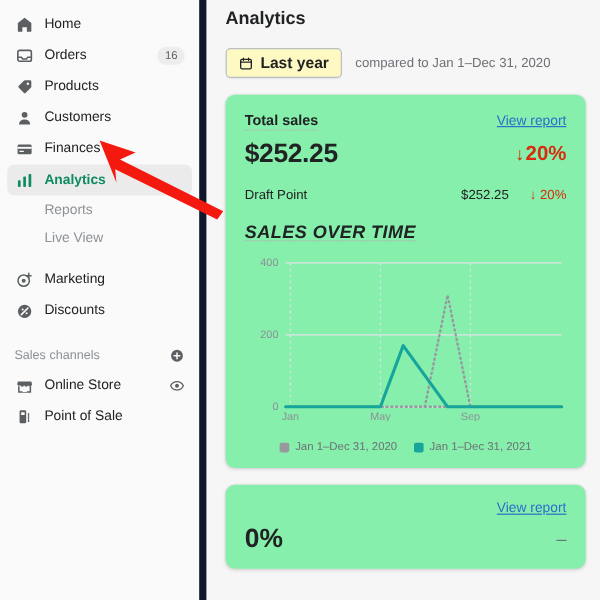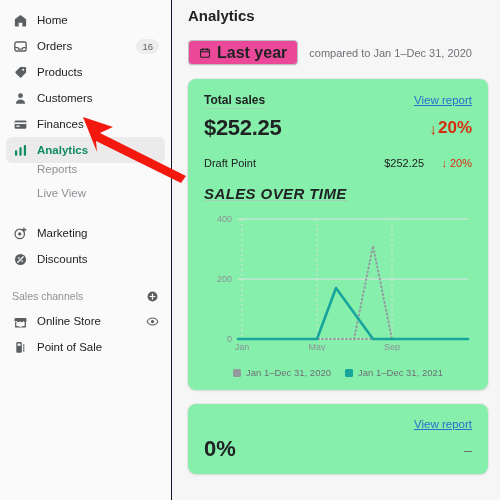--- a/index.html
+++ b/index.html
@@ -8,21 +8,21 @@
     font-family: "Liberation Sans", sans-serif;
     background: #f6f6f7;
     overflow: hidden;
   }
   #app { position: relative; width: 500px; height: 500px; display: flex; }
 
   
   #sidebar {
     width: 172px; height: 500px;
     background: #fafafa;
-    border-right: 1px solid #0f172a;
+    border-right: 6px solid #0f172a;
     padding-top: 0px;
     flex: 0 0 172px;
     position: relative;
   }
   .nav-item {
     display: flex; align-items: center;
     height: 26px;
     margin: 0 6px;
     padding: 0 6px;
     border-radius: 6px;
@@ -44,21 +44,21 @@
     margin-left: auto;
     background: #ededed;
     color: #5f6368;
     font-size: 9.5px;
     border-radius: 9px;
     padding: 1px 6px;
     line-height: 13px;
   }
   .sub-item {
     height: 24px;
-    display: flex; align-items: flex-start;
+    display: flex; align-items: center;
     margin: 0 6px;
     padding-left: 31px;
     font-size: 11.5px;
     color: #8c9196;
   }
   .section-hd {
     display: flex; align-items: center;
     margin: 0 6px;
     padding: 0 6px;
     height: 24px;
@@ -79,26 +79,26 @@
     overflow: hidden;
     position: relative;
   }
   #page-title {
     font-size: 15px; font-weight: bold; color: #202223;
     margin-top: 7px; margin-bottom: 0;
   }
   #daterow { display: flex; align-items: center; margin-top: 16px; }
   #date-btn {
     display: inline-flex; align-items: center;
-    background: #ec4899;
+    background: #fef9c3;
     border: 1px solid #babfc3;
     border-radius: 4px;
     height: 25px;
     padding: 0 10px;
-    font-size: 16px; font-weight: bold; color: #202223;
+    font-size: 13px; font-weight: bold; color: #202223;
     box-shadow: 0 1px 0 rgba(0,0,0,0.05);
   }
   #date-btn .cal { margin-right: 6px; display: flex; }
   #compare-text { margin-left: 11px; font-size: 11px; color: #6d7175; }
 
   .card {
     background: #86efac;
     border-radius: 8px;
     box-shadow: 0 0 0 1px rgba(63,63,68,0.05), 0 1px 3px rgba(63,63,68,0.12);
     margin-top: 14px;

